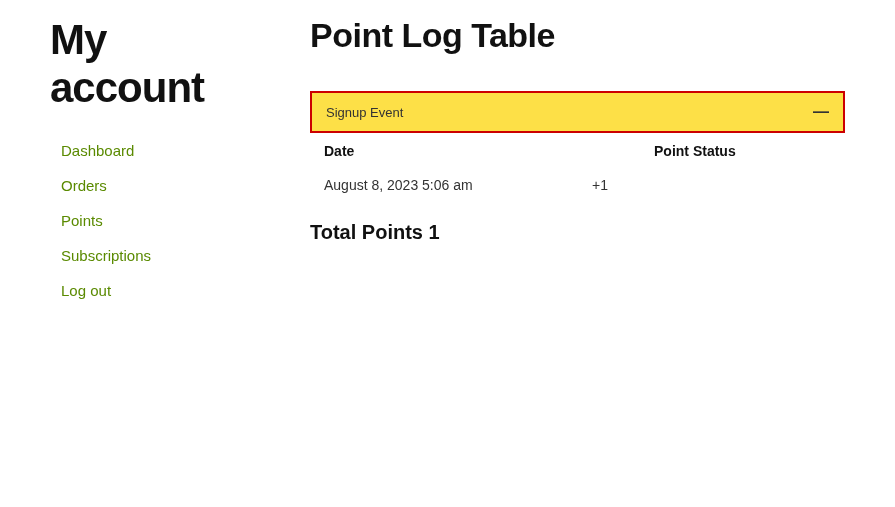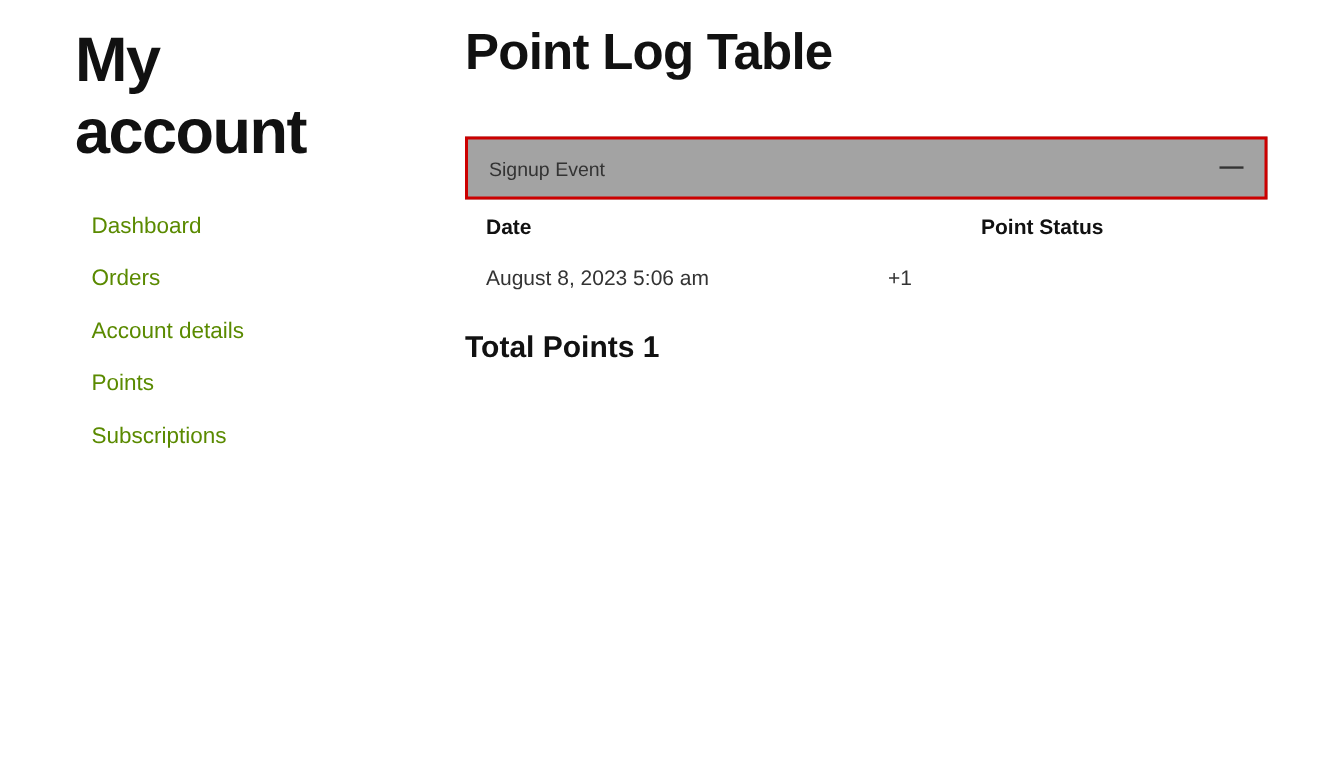--- a/index.html
+++ b/index.html
@@ -79,21 +79,21 @@
 
     .total-points {
       font-size: 20px;
       font-weight: 700;
       color: #111;
       margin-top: 20px;
     }
 
     .signup-event-outer {
       border: 2px solid #cc0000;
-      background: #a3a3a3;
+      background: #fde047;
       padding: 10px 14px;
       display: flex;
       justify-content: space-between;
       align-items: center;
       margin-bottom: 0;
     }
 
     .table-wrapper {
       width: 100%;
     }
@@ -134,23 +134,23 @@
 <body>
 
 <div class="page-container">
 
   <div class="sidebar">
     <h1 class="page-title">My account</h1>
     <nav class="sidebar-nav">
 
     <a href="#">Dashboard</a>
         <a href="#">Orders</a>
-        <a href="#">Account details</a>
         <a href="#">Points</a>
         <a href="#">Subscriptions</a>
+        <a href="#">Log out</a>
       </nav>
   </div>
 
   <div class="main-content">
     <h2 class="section-title">Point Log Table</h2>
 
     <div class="table-wrapper">
 
       <div class="signup-event-outer">
         <span class="signup-event-label">Signup Event</span>

